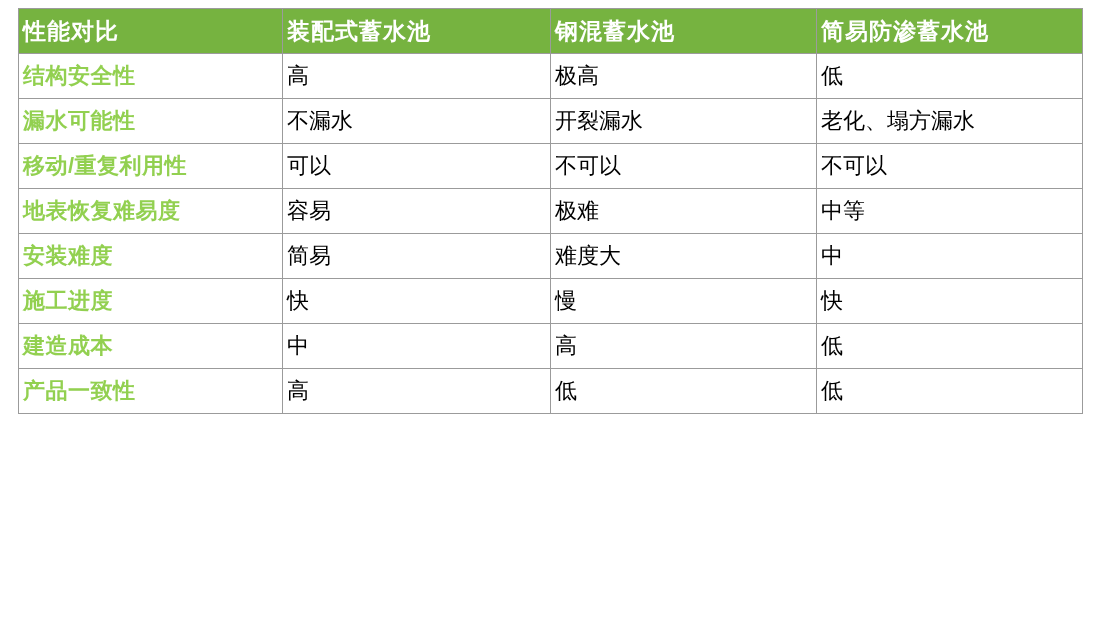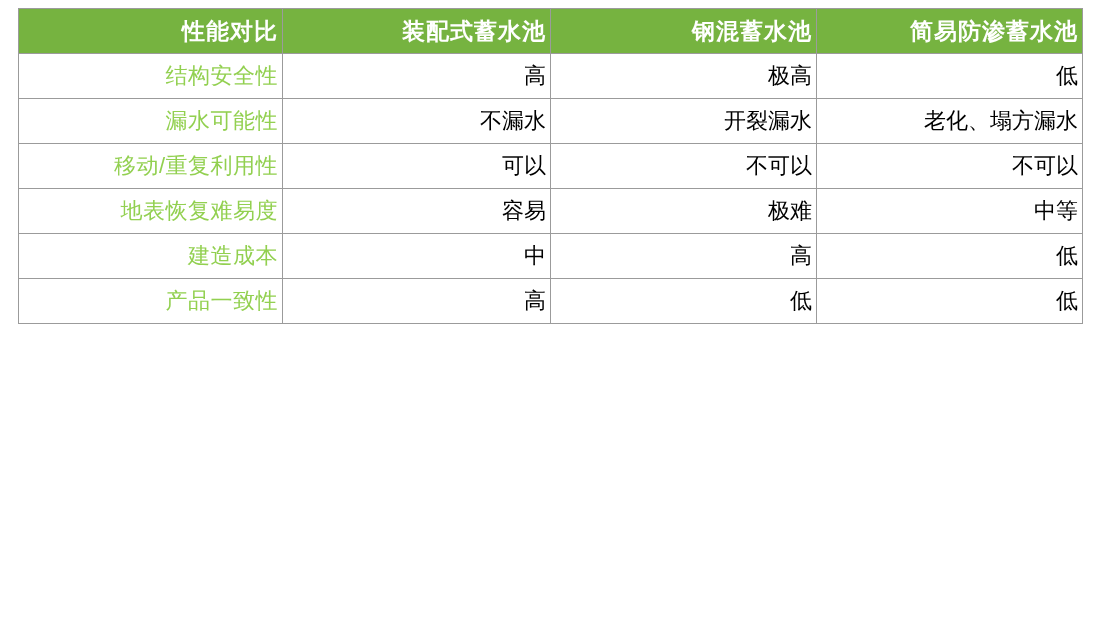--- a/index.html
+++ b/index.html
@@ -26,38 +26,38 @@
     table-layout: fixed;
   }
   table.compare col.c0 { width: 264px; }
   table.compare col.c1 { width: 268px; }
   table.compare col.c2 { width: 266px; }
   table.compare col.c3 { width: 266px; }
 
   table.compare th,
   table.compare td {
     border: 1px solid #9b9b9b;
-    text-align: right;
+    text-align: left;
     vertical-align: middle;
     height: 45px;
     padding: 0 4px;
     box-sizing: border-box;
   }
   thead th {
     background: #76b340;
     color: #ffffff;
     font-size: 23px;
     font-weight: bold;
     border-color: #76b340;
     letter-spacing: 1px;
   }
   tbody td.label {
     color: #92d050;
     font-size: 22px;
-    font-weight: normal;
+    font-weight: bold;
     letter-spacing: 0.5px;
   }
   tbody td.value {
     color: #000000;
     font-size: 22px;
     font-weight: normal;
   }
 </style>
 </head>
 <body>
@@ -97,20 +97,32 @@
         <td class="value">不可以</td>
         <td class="value">不可以</td>
       </tr>
       <tr>
         <td class="label">地表恢复难易度</td>
         <td class="value">容易</td>
         <td class="value">极难</td>
         <td class="value">中等</td>
       </tr>
       <tr>
+        <td class="label">安装难度</td>
+        <td class="value">简易</td>
+        <td class="value">难度大</td>
+        <td class="value">中</td>
+      </tr>
+      <tr>
+        <td class="label">施工进度</td>
+        <td class="value">快</td>
+        <td class="value">慢</td>
+        <td class="value">快</td>
+      </tr>
+      <tr>
         <td class="label">建造成本</td>
         <td class="value">中</td>
         <td class="value">高</td>
         <td class="value">低</td>
       </tr>
       <tr>
         <td class="label">产品一致性</td>
         <td class="value">高</td>
         <td class="value">低</td>
         <td class="value">低</td>

